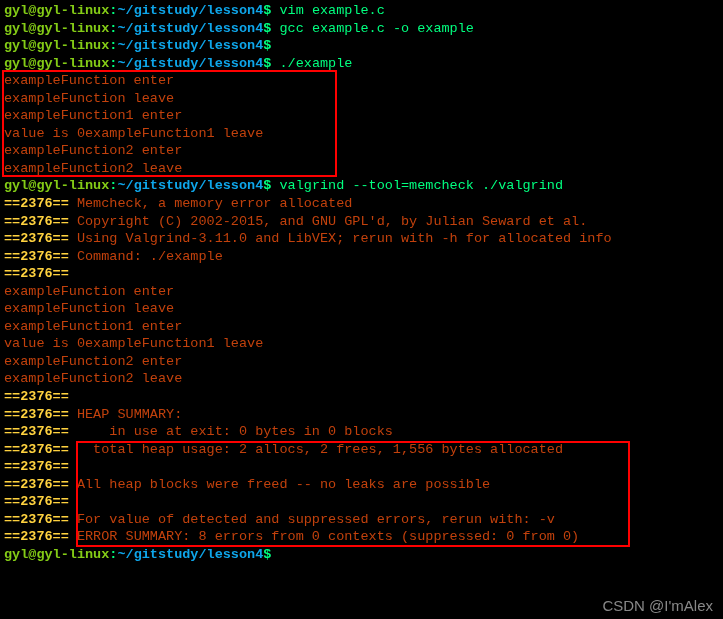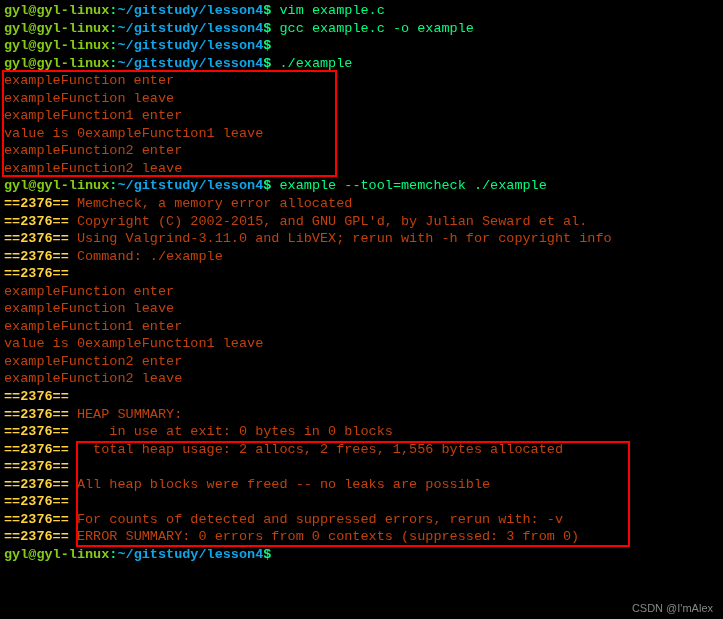--- a/index.html
+++ b/index.html
@@ -45,56 +45,56 @@
       left: 76px;
       width: 554px;
       height: 106px;
       pointer-events: none;
     }
     .watermark {
       position: absolute;
       right: 10px;
       bottom: 4px;
       color: #888;
-      font-size: 11px;
+      font-size: 15px;
       font-family: sans-serif;
     }
   </style>
 </head>
 <body>
 
 <div class="line"><span class="user">gyl@gyl-linux</span><span class="colon">:</span><span class="path">~/gitstudy/lesson4</span><span class="dollar">$</span><span class="cmd"> vim example.c</span></div>
 <div class="line"><span class="user">gyl@gyl-linux</span><span class="colon">:</span><span class="path">~/gitstudy/lesson4</span><span class="dollar">$</span><span class="cmd"> gcc example.c -o example</span></div>
 <div class="line"><span class="user">gyl@gyl-linux</span><span class="colon">:</span><span class="path">~/gitstudy/lesson4</span><span class="dollar">$</span><span class="cmd"></span></div>
 <div class="line"><span class="user">gyl@gyl-linux</span><span class="colon">:</span><span class="path">~/gitstudy/lesson4</span><span class="dollar">$</span><span class="cmd"> ./example</span></div>
 <div class="line output">exampleFunction enter</div>
 <div class="line output">exampleFunction leave</div>
 <div class="line output">exampleFunction1 enter</div>
 <div class="line output">value is 0exampleFunction1 leave</div>
 <div class="line output">exampleFunction2 enter</div>
 <div class="line output">exampleFunction2 leave</div>
-<div class="line"><span class="user">gyl@gyl-linux</span><span class="colon">:</span><span class="path">~/gitstudy/lesson4</span><span class="dollar">$</span><span class="cmd"> example --tool=memcheck ./example</span></div>
+<div class="line"><span class="user">gyl@gyl-linux</span><span class="colon">:</span><span class="path">~/gitstudy/lesson4</span><span class="dollar">$</span><span class="cmd"> valgrind --tool=memcheck ./valgrind</span></div>
 <div class="line"><span class="yellow">==2376== </span><span class="output">Memcheck, a memory error allocated</span></div>
 <div class="line"><span class="yellow">==2376== </span><span class="output">Copyright (C) 2002-2015, and GNU GPL'd, by Julian Seward et al.</span></div>
-<div class="line"><span class="yellow">==2376== </span><span class="output">Using Valgrind-3.11.0 and LibVEX; rerun with -h for copyright info</span></div>
+<div class="line"><span class="yellow">==2376== </span><span class="output">Using Valgrind-3.11.0 and LibVEX; rerun with -h for allocated info</span></div>
 <div class="line"><span class="yellow">==2376== </span><span class="output">Command: ./example</span></div>
 <div class="line yellow">==2376==</div>
 <div class="line output">exampleFunction enter</div>
 <div class="line output">exampleFunction leave</div>
 <div class="line output">exampleFunction1 enter</div>
 <div class="line output">value is 0exampleFunction1 leave</div>
 <div class="line output">exampleFunction2 enter</div>
 <div class="line output">exampleFunction2 leave</div>
 <div class="line yellow">==2376==</div>
 <div class="line"><span class="yellow">==2376== </span><span class="output">HEAP SUMMARY:</span></div>
 <div class="line"><span class="yellow">==2376== </span><span class="output">    in use at exit: 0 bytes in 0 blocks</span></div>
 <div class="line"><span class="yellow">==2376== </span><span class="output">  total heap usage: 2 allocs, 2 frees, 1,556 bytes allocated</span></div>
 <div class="line yellow">==2376==</div>
 <div class="line"><span class="yellow">==2376== </span><span class="output">All heap blocks were freed -- no leaks are possible</span></div>
 <div class="line yellow">==2376==</div>
-<div class="line"><span class="yellow">==2376== </span><span class="output">For counts of detected and suppressed errors, rerun with: -v</span></div>
-<div class="line"><span class="yellow">==2376== </span><span class="output">ERROR SUMMARY: 0 errors from 0 contexts (suppressed: 3 from 0)</span></div>
+<div class="line"><span class="yellow">==2376== </span><span class="output">For value of detected and suppressed errors, rerun with: -v</span></div>
+<div class="line"><span class="yellow">==2376== </span><span class="output">ERROR SUMMARY: 8 errors from 0 contexts (suppressed: 0 from 0)</span></div>
 <div class="line"><span class="user">gyl@gyl-linux</span><span class="colon">:</span><span class="path">~/gitstudy/lesson4</span><span class="dollar">$</span><span class="cmd"></span></div>
 
 <div class="highlight-box-1"></div>
 <div class="highlight-box-2"></div>
 
 <div class="watermark">CSDN @I'mAlex</div>
 
 </body></html>

